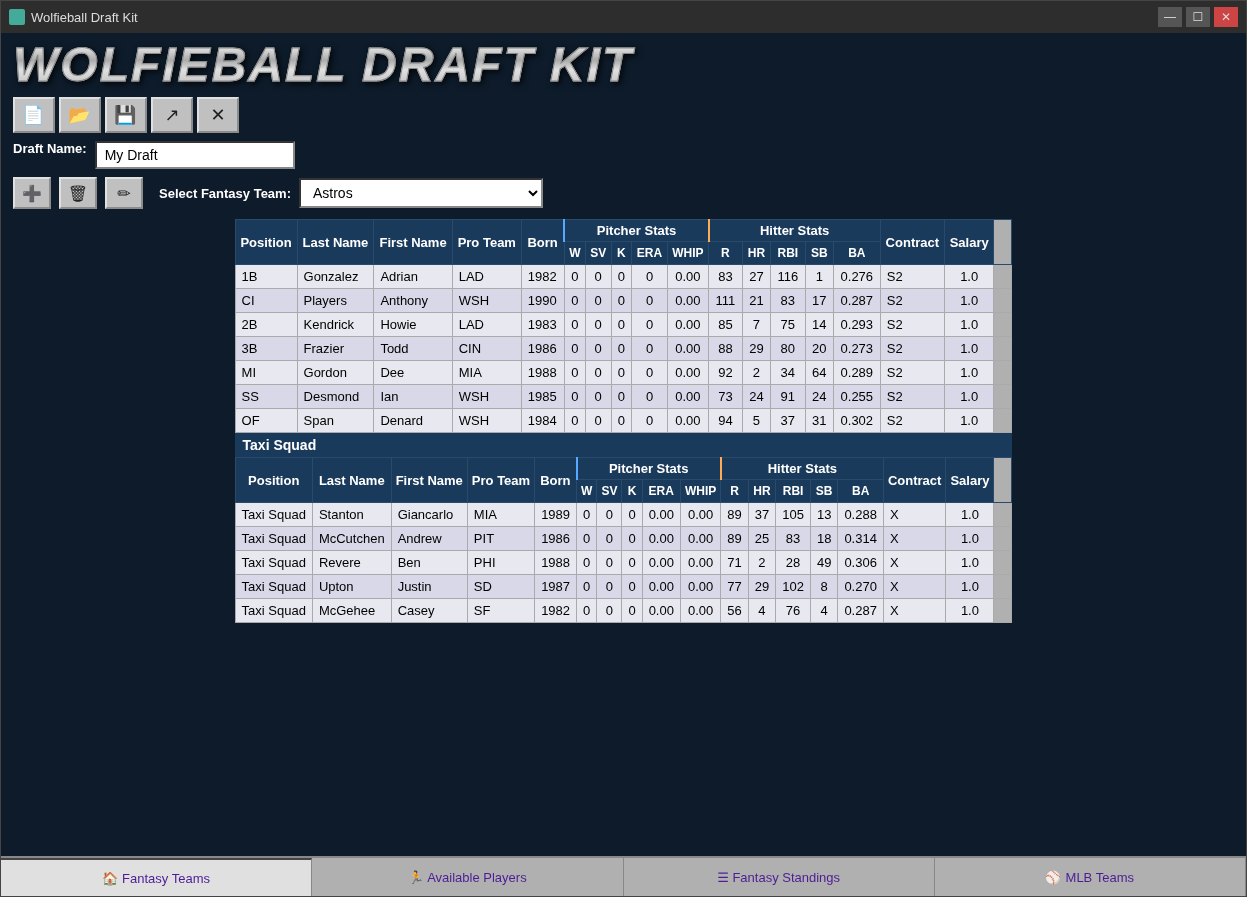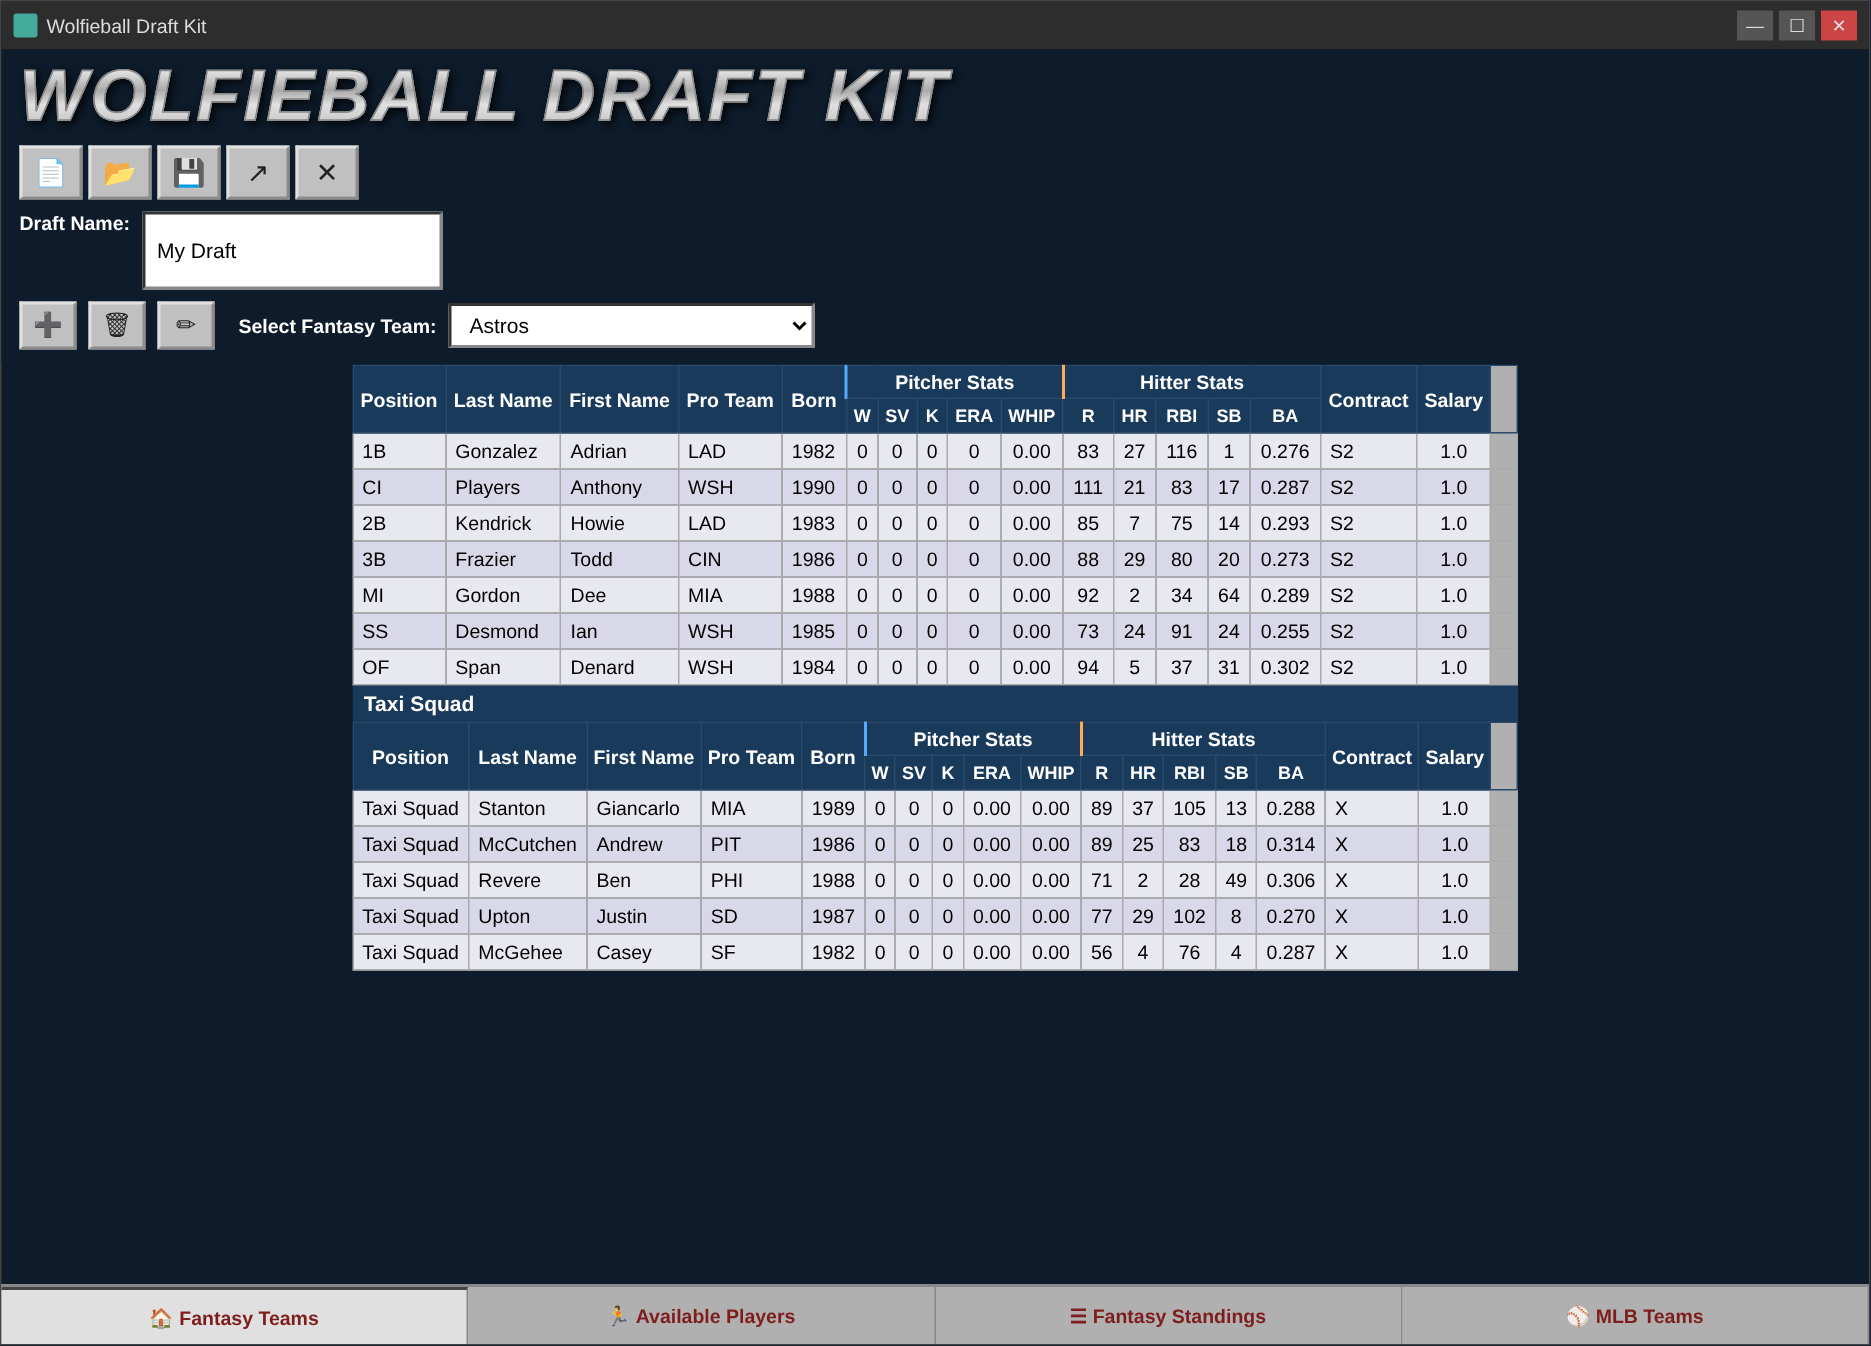--- a/index.html
+++ b/index.html
@@ -105,21 +105,21 @@
       margin-bottom: 8px;
     }
     .draft-name-label {
       color: #fff;
       font-size: 13px;
       font-weight: bold;
     }
     .draft-name-input {
       background: #fff;
       border: 2px inset #888;
-      padding: 16px 8px;
+      padding: 4px 8px;
       font-size: 14px;
       color: #000;
       width: 200px;
     }
     .team-row {
       display: flex;
       align-items: center;
       gap: 8px;
       margin-bottom: 6px;
     }
@@ -214,22 +214,22 @@
       flex-shrink: 0;
       height: 40px;
     }
     .tab-btn {
       flex: 1;
       border: none;
       background: #b0b0b0;
       border-right: 1px solid #888;
       cursor: pointer;
       font-size: 13px;
-      font-weight: bold;
-      color: #7f1d1d;
+      font-weight: normal;
+      color: #4c1d95;
       display: flex;
       align-items: center;
       justify-content: center;
       gap: 6px;
       padding: 0 8px;
     }
     .tab-btn.active {
       background: #e0e0e0;
       border-top: 2px solid #444;
     }

